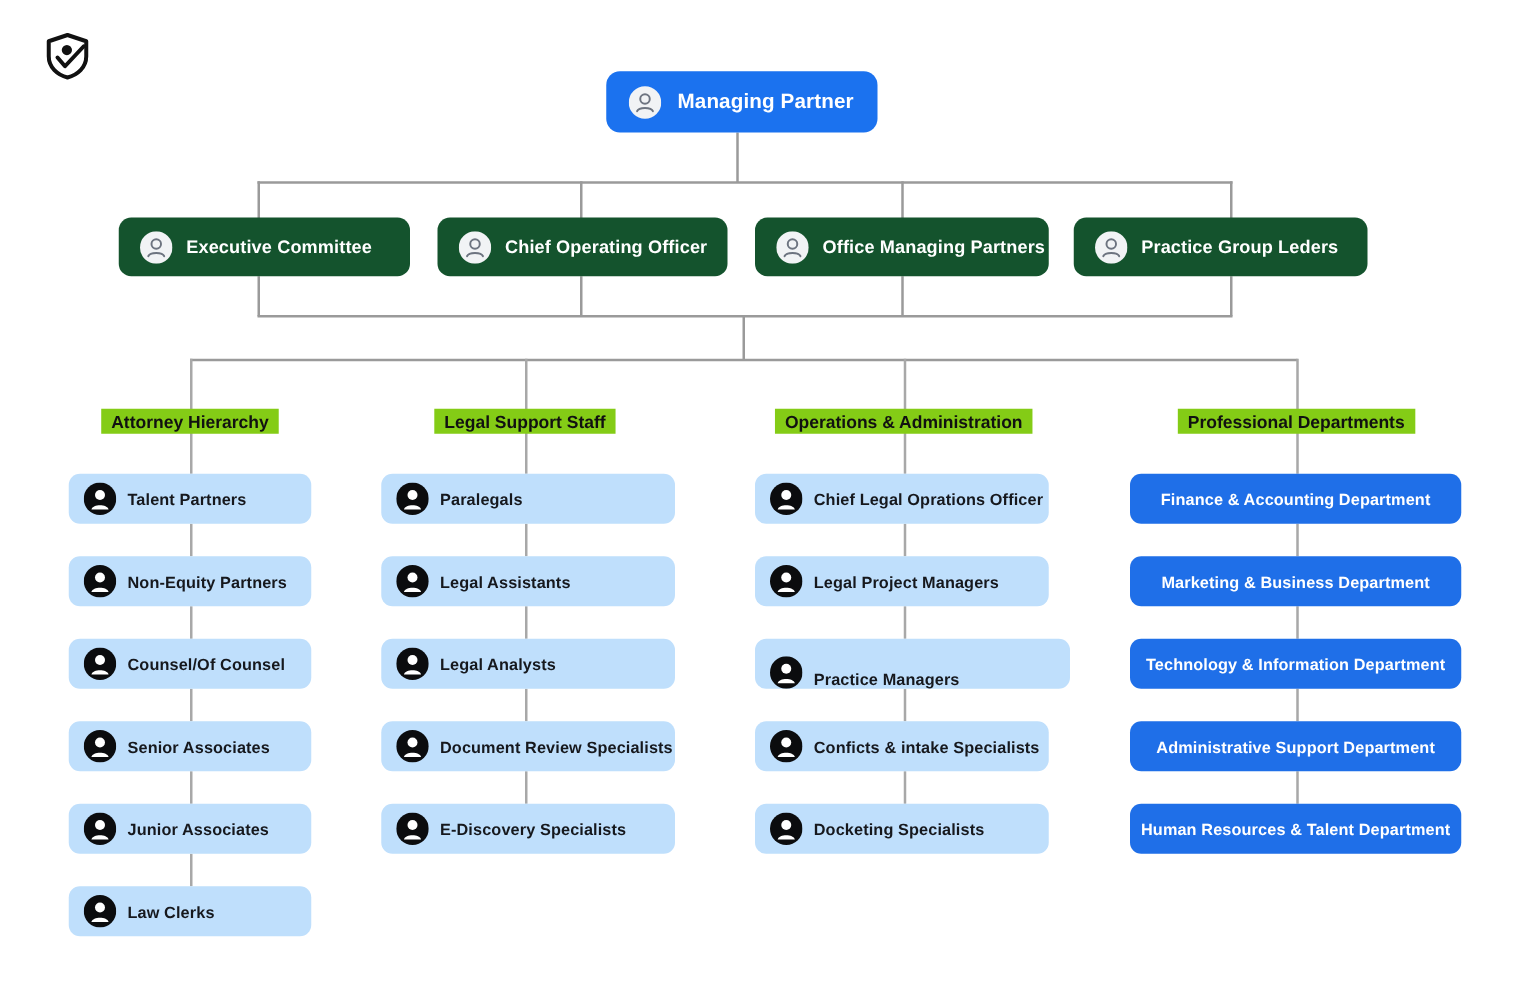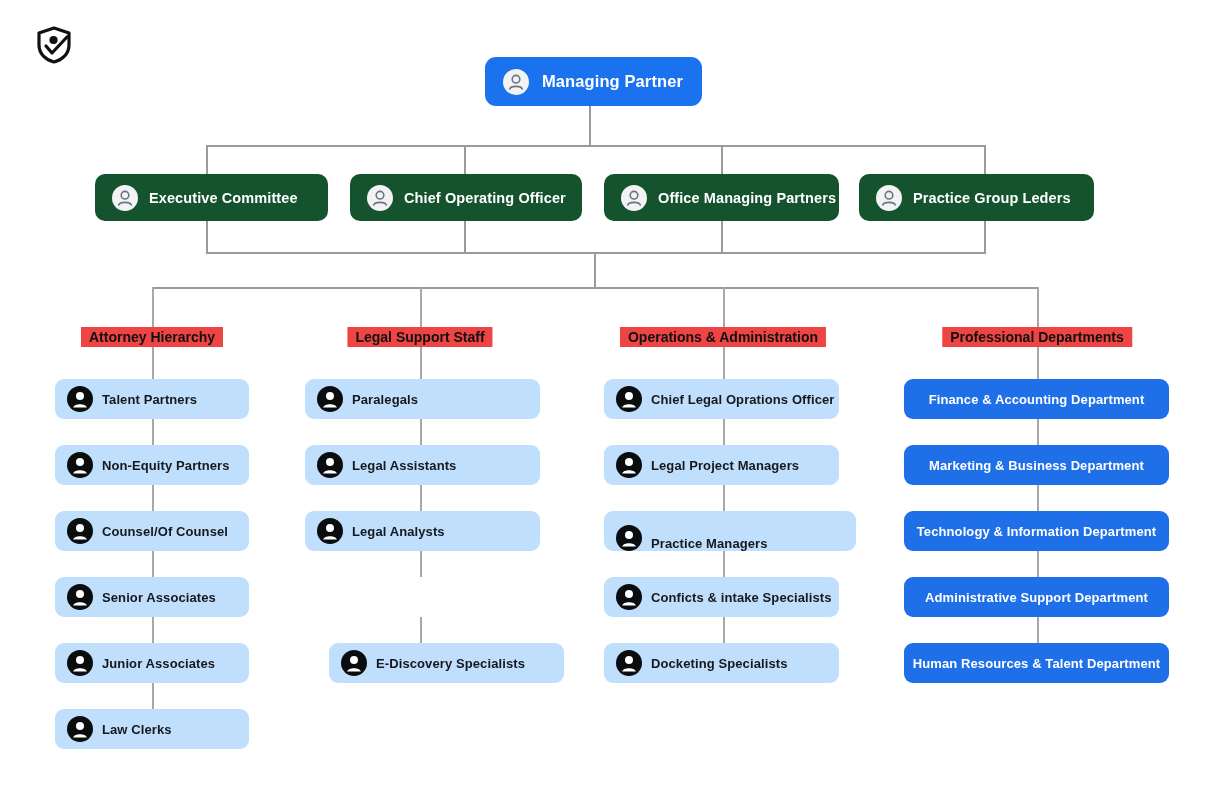--- a/index.html
+++ b/index.html
@@ -81,21 +81,21 @@
   .node-exec .label { color: #ffffff; font-size: 14.5px; }
 
   
   .col-header {
     position: absolute;
     font-size: 14px;
     font-weight: bold;
     color: #111111;
     white-space: nowrap;
     transform: translateX(-50%);
-    background: #ef4444;
+    background: #84cc16;
     padding: 2px 8px;
     z-index: 4;
   }
 
   
   .node-item {
     height: 40px;
     background: #bfdffc;
     border-radius: 9px;
     padding-left: 12px;
@@ -327,21 +327,31 @@
   <div class="node node-item" style="left:305px; top:511px; width:235px;">
     <span class="avatar avatar-dark">
       <svg viewBox="0 0 28 28" width="26" height="26" aria-hidden="true">
         <circle cx="14" cy="14" r="14" fill="#0b0c0e"></circle>
         <circle cx="14" cy="10.8" r="4.3" fill="#ffffff"></circle>
         <path d="M6.6 23.2 C7.8 18.4 20.2 18.4 21.4 23.2 Z" fill="#ffffff"></path>
       </svg>
     </span>
     <span class="label">Legal Analysts</span>
   </div>
-  <div class="node node-item" style="left:305px; top:643px; width:235px;margin-left:24px;">
+  <div class="node node-item" style="left:305px; top:577px; width:235px;">
+    <span class="avatar avatar-dark">
+      <svg viewBox="0 0 28 28" width="26" height="26" aria-hidden="true">
+        <circle cx="14" cy="14" r="14" fill="#0b0c0e"></circle>
+        <circle cx="14" cy="10.8" r="4.3" fill="#ffffff"></circle>
+        <path d="M6.6 23.2 C7.8 18.4 20.2 18.4 21.4 23.2 Z" fill="#ffffff"></path>
+      </svg>
+    </span>
+    <span class="label">Document Review Specialists</span>
+  </div>
+  <div class="node node-item" style="left:305px; top:643px; width:235px;">
     <span class="avatar avatar-dark">
       <svg viewBox="0 0 28 28" width="26" height="26" aria-hidden="true">
         <circle cx="14" cy="14" r="14" fill="#0b0c0e"></circle>
         <circle cx="14" cy="10.8" r="4.3" fill="#ffffff"></circle>
         <path d="M6.6 23.2 C7.8 18.4 20.2 18.4 21.4 23.2 Z" fill="#ffffff"></path>
       </svg>
     </span>
     <span class="label">E-Discovery Specialists</span>
   </div>
 

